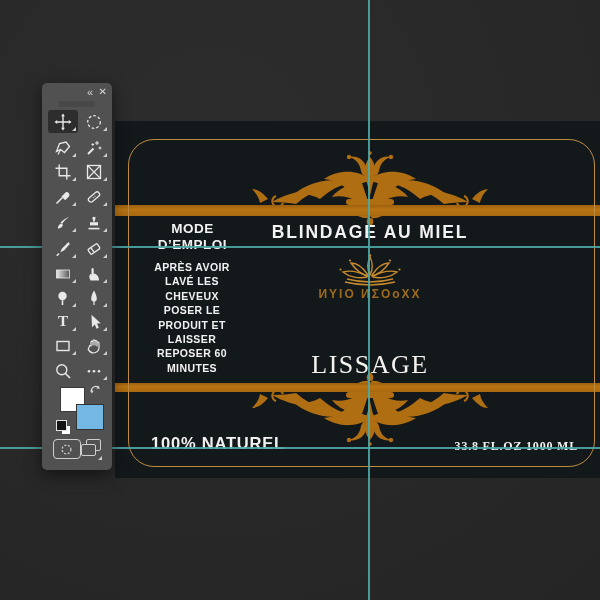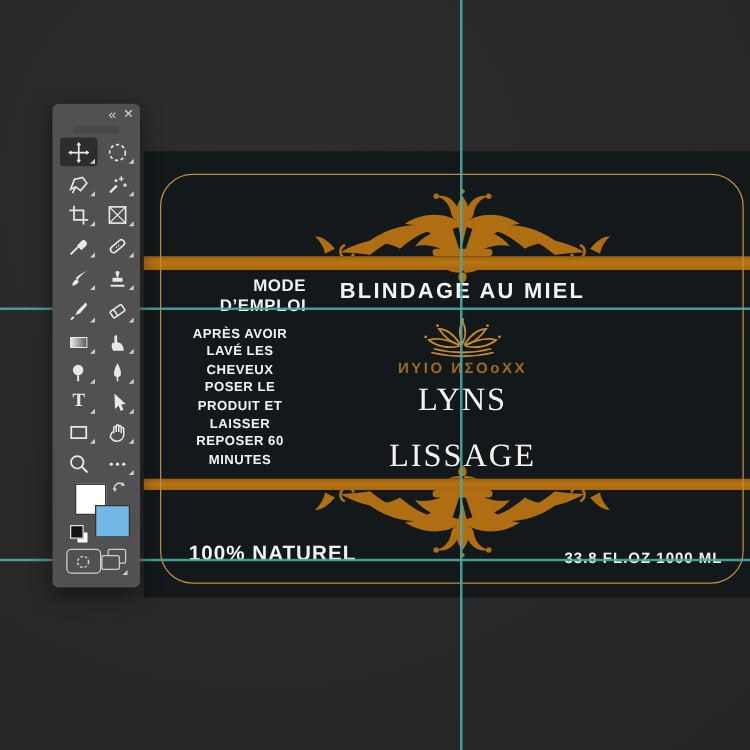--- a/index.html
+++ b/index.html
@@ -23,26 +23,26 @@
   .crown{position:absolute;left:217px;top:133px;width:76px;height:33px;}
 
   .lbl-text{position:absolute;color:#f2f2f2;}
   .title{left:105px;top:101px;width:300px;text-align:center;font-size:17.5px;font-weight:bold;letter-spacing:1.8px;}
   .mirror{left:155px;top:166px;width:200px;text-align:center;font-size:12px;font-weight:bold;
           letter-spacing:2px;color:#9d6b1d;}
   .brand{left:130px;width:250px;text-align:center;font-family:"Liberation Serif", serif;
          font-size:26px;letter-spacing:1.5px;color:#f5f3ef;}
   .brand.l1{top:184px;}
   .brand.l2{top:229px;}
-  .mode-title{left:25px;top:100px;width:105px;text-align:right;font-size:13.5px;font-weight:bold;
+  .mode-title{left:25px;top:100px;width:105px;text-align:center;font-size:13.5px;font-weight:bold;
               line-height:16px;letter-spacing:.5px;white-space:pre-line;}
   .mode-text{left:22px;top:139px;width:110px;text-align:center;font-size:10.5px;font-weight:bold;
              line-height:14.4px;letter-spacing:.4px;white-space:pre-line;}
   .nat{left:36px;top:313px;font-size:16.5px;font-weight:bold;letter-spacing:.8px;}
-  .floz{left:320px;top:318px;width:143px;text-align:right;font-size:12px;font-weight:bold;letter-spacing:.8px;}
+  .floz{left:320px;top:318px;width:143px;text-align:right;font-size:12px;font-weight:bold;letter-spacing:.8px;font-family:Liberation Serif, serif;}
 
   
   .guide{position:absolute;background:rgba(78,168,166,.9);z-index:3;}
   .guide.v{left:368px;top:0;width:2px;height:600px;}
   .guide.h{left:0;width:600px;height:2px;}
   .guide.h1{top:246px;} .guide.h2{top:447px;}
 
   
   .panel{position:absolute;left:42px;top:83px;width:70px;height:387px;background:#515151;
          border-radius:5px;box-shadow:0 5px 16px rgba(0,0,0,.5);z-index:5;}
@@ -130,21 +130,20 @@
       <path d="M41 22 C49 18 58 16 65 18 C59 23 49 25 41 23 Z"></path>
       <path d="M15 25 Q38 31 61 25 M13 28 Q38 34 63 28"></path>
       <circle cx="38" cy="1.6" r="1.3" fill="#c78a2c" stroke="none"></circle>
       <circle cx="18" cy="6.5" r="1.1" fill="#c78a2c" stroke="none"></circle>
       <circle cx="58" cy="6.5" r="1.1" fill="#c78a2c" stroke="none"></circle>
       <circle cx="8.5" cy="15.5" r="1.1" fill="#c78a2c" stroke="none"></circle>
       <circle cx="67.5" cy="15.5" r="1.1" fill="#c78a2c" stroke="none"></circle>
     </svg>
 
     <div class="lbl-text mirror">ИYIO ИΣOoXX</div>
-    <div class="lbl-text brand l1">LYNS</div>
     <div class="lbl-text brand l2">LISSAGE</div>
 
     <div class="lbl-text mode-title">MODE
 D’EMPLOI</div>
     <div class="lbl-text mode-text">APRÈS AVOIR
 LAVÉ LES
 CHEVEUX
 POSER LE
 PRODUIT ET
 LAISSER

